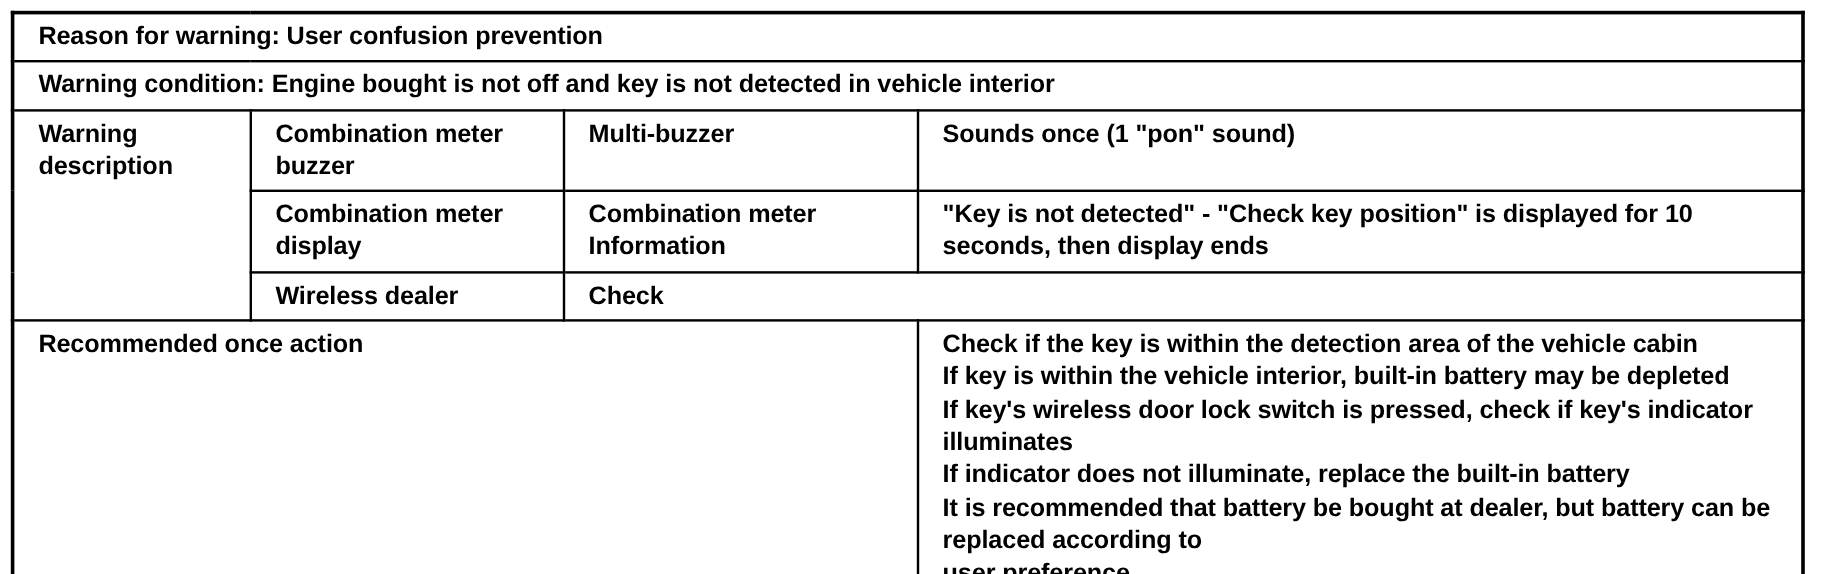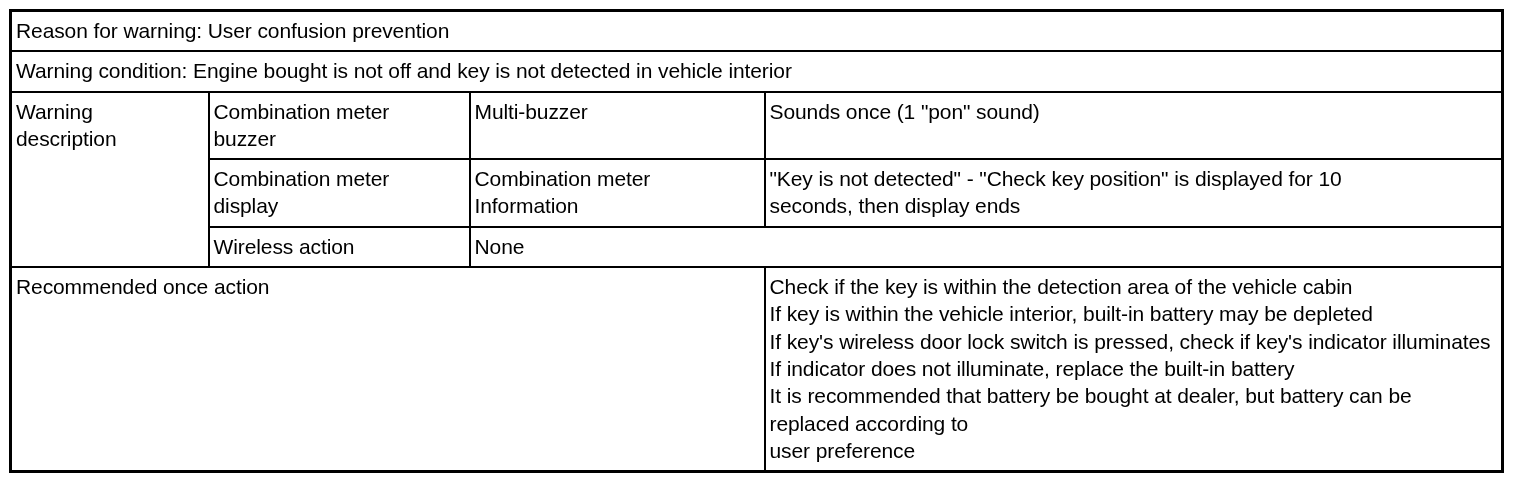--- a/index.html
+++ b/index.html
@@ -27,27 +27,28 @@
   table.warning-table {
     width: 100%;
     height: 100%;
     border-collapse: collapse;
     table-layout: fixed;
     border: 3px solid #000000;
   }
 
   table.warning-table td {
     border: 2px solid #000000;
-    padding: 5px 7px 6px 4px;
+    padding: 5px 7px 6px 20px;
     vertical-align: top;
     font-size: 21px;
     line-height: 1.30;
     letter-spacing: -0.1px;
     word-spacing: 0px;
     background: #ffffff;
+    font-weight: bold;
   }
 
   td.c-label {
     vertical-align: middle;
   }
 
   td.c-mid {
     vertical-align: middle;
   }
 
@@ -94,22 +95,22 @@
       </tr>
       <tr>
         <td class="multiline">Combination meter
 display</td>
         <td class="multiline">Combination meter
 Information</td>
         <td class="multiline">"Key is not detected" - "Check key position" is displayed for 10
 seconds, then display ends</td>
       </tr>
       <tr>
-        <td>Wireless action</td>
-        <td colspan="2">None</td>
+        <td>Wireless dealer</td>
+        <td colspan="2">Check</td>
       </tr>
       <tr>
         <td class="c-label" colspan="3">Recommended once action</td>
         <td class="multiline full-span">Check if the key is within the detection area of the vehicle cabin
 If key is within the vehicle interior, built-in battery may be depleted
 If key's wireless door lock switch is pressed, check if key's indicator illuminates
 If indicator does not illuminate, replace the built-in battery
 It is recommended that battery be bought at dealer, but battery can be replaced according to
 user preference</td>
       </tr>

